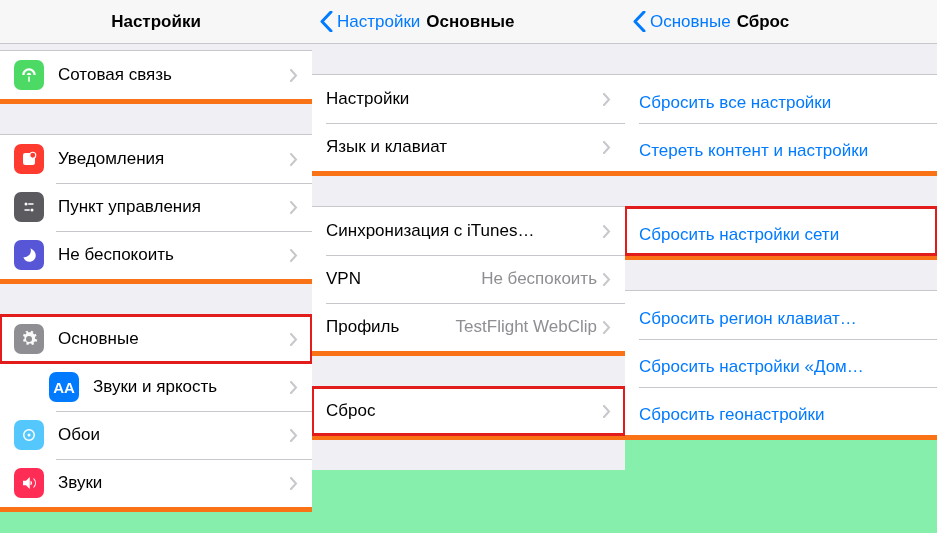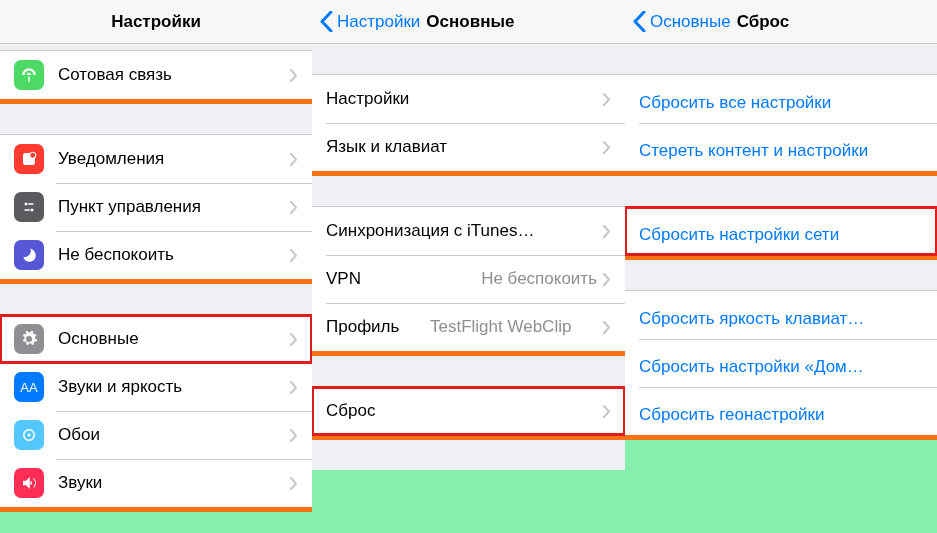--- a/index.html
+++ b/index.html
@@ -215,21 +215,21 @@
           </svg>
       </div>
       <div class="label">Основные</div>
       <span class="chev">
           <svg viewBox="0 0 8 13">
             <path d="M1 1l5 5.5L1 12" stroke="#c7c7cc" stroke-width="2" fill="none" stroke-linecap="round"></path>
           </svg>
         </span>
     </div>
     <div class="row with-icon indented">
-      <div class="icon ic-blue" style="font-weight:400;font-size:13px;">AA</div>
+      <div class="icon ic-blue" style="font-weight:700;font-size:15px;margin-left:35px;">AA</div>
       <div class="label">Звуки и яркость</div>
       <span class="chev">
           <svg viewBox="0 0 8 13">
             <path d="M1 1l5 5.5L1 12" stroke="#c7c7cc" stroke-width="2" fill="none" stroke-linecap="round"></path>
           </svg>
         </span>
     </div>
     <div class="row with-icon indented">
       <div class="icon ic-cyan">
         <svg viewBox="0 0 24 24" width="18" height="18" fill="#fff">
@@ -308,21 +308,21 @@
       <div style="flex:1"></div>
       <div class="value">Не беспокоить</div>
       <span class="chev">
           <svg viewBox="0 0 8 13">
             <path d="M1 1l5 5.5L1 12" stroke="#c7c7cc" stroke-width="2" fill="none" stroke-linecap="round"></path>
           </svg>
         </span>
     </div>
     <div class="row">
       <div class="label" style="flex:0 0 auto;margin-right:5px">Профиль</div>
-      <div class="value" style="flex:1;text-align:center">TestFlight WebClip</div>
+      <div class="value" style="flex:1;text-align:right">TestFlight WebClip</div>
       <span class="chev">
           <svg viewBox="0 0 8 13">
             <path d="M1 1l5 5.5L1 12" stroke="#c7c7cc" stroke-width="2" fill="none" stroke-linecap="round"></path>
           </svg>
         </span>
     </div>
   </div>
 
   <div class="gap"></div>
 
@@ -367,21 +367,21 @@
   <div class="section">
     <div class="row highlight">
       <div class="label blue">Сбросить настройки сети</div>
     </div>
   </div>
 
   <div class="gap"></div>
 
   <div class="section">
     <div class="row">
-      <div class="label blue">Сбросить яркость клавиат…</div>
+      <div class="label blue">Сбросить регион клавиат…</div>
     </div>
     <div class="row">
       <div class="label blue">Сбросить настройки «Дом…</div>
     </div>
     <div class="row">
       <div class="label blue">Сбросить геонастройки</div>
     </div>
   </div>
 </div>
 

